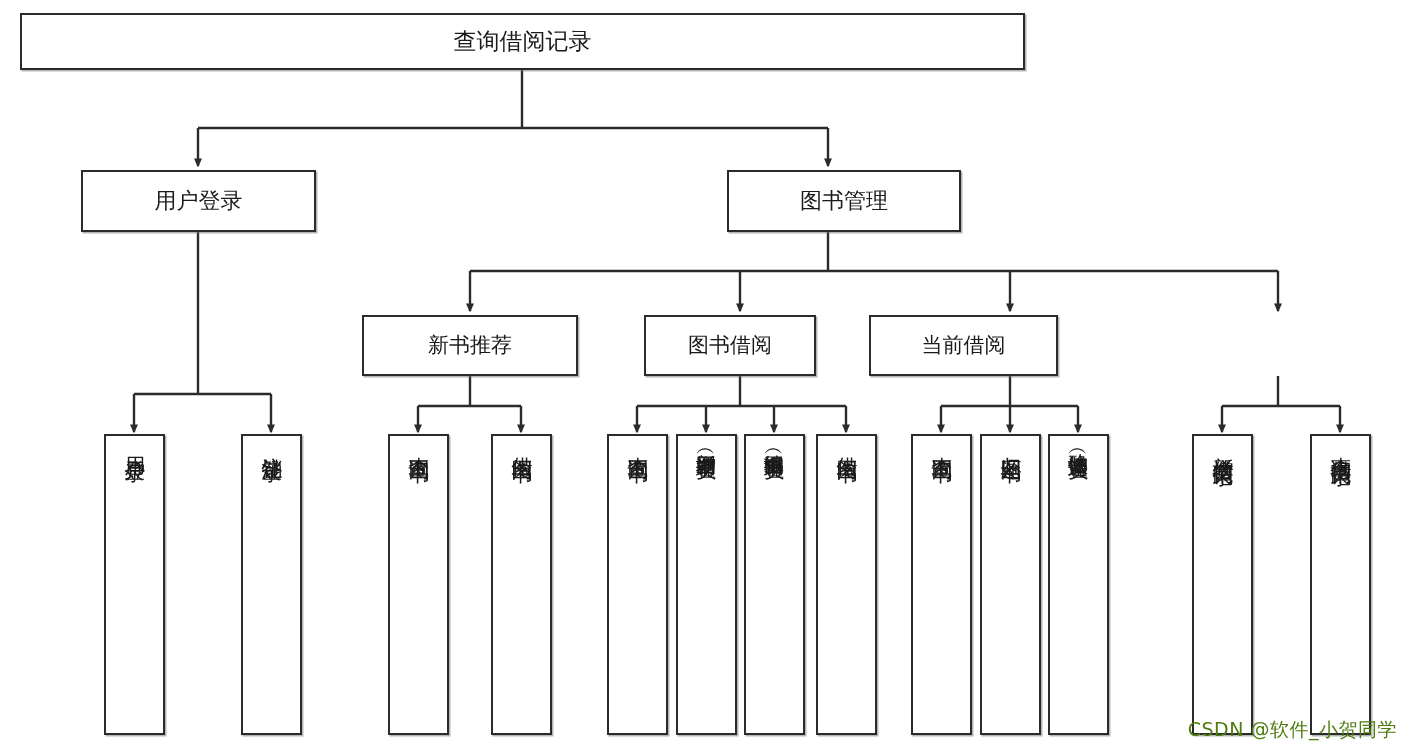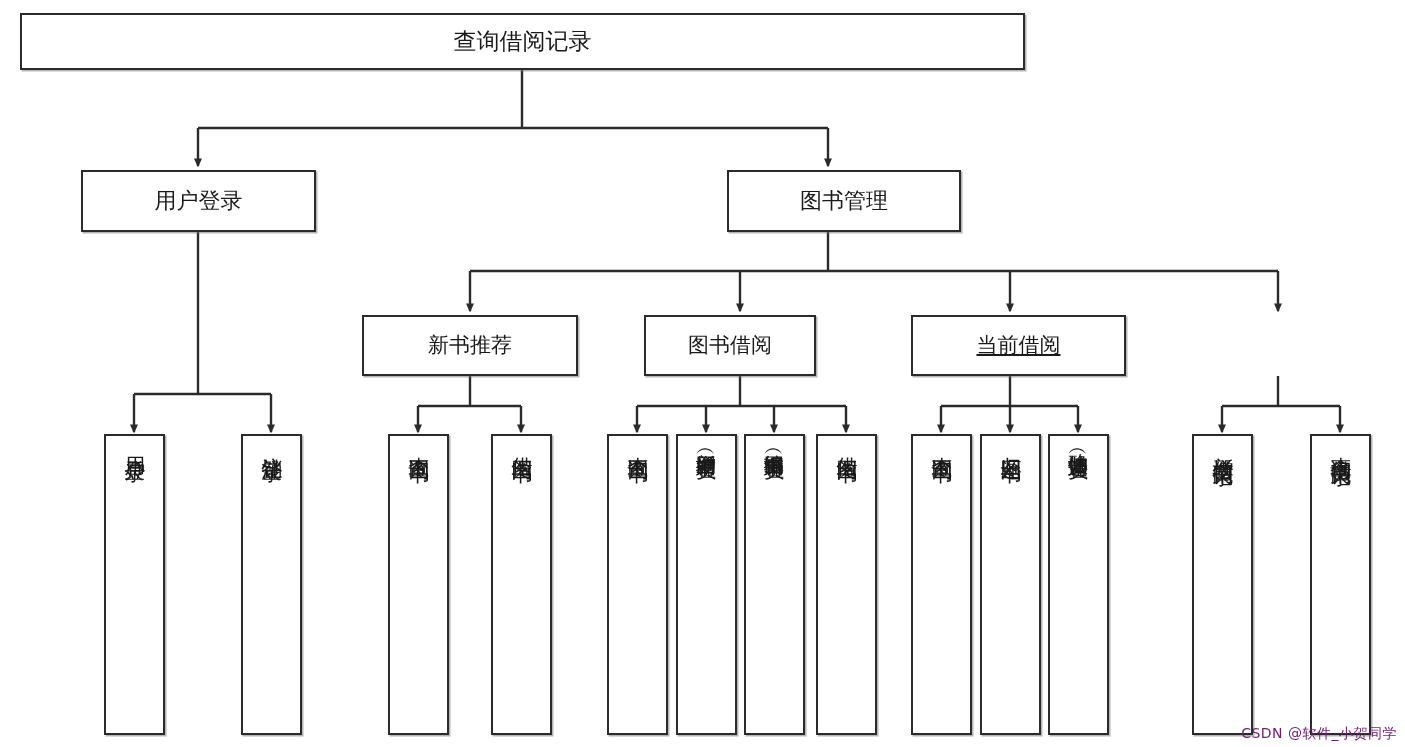--- a/index.html
+++ b/index.html
@@ -68,22 +68,22 @@
   .node.leaf.short .label { font-size: 21px; }
   
   .node.leaf.tall { padding-top: 2px; }
   .node.leaf.tall .label { font-size: 20px; letter-spacing: 1px; }
 
   
   #watermark {
     position: absolute;
     right: 8px;
     bottom: 4px;
-    font-size: 14px;
-    color: #701a75;
+    font-size: 19px;
+    color: #4d7c0f;
     letter-spacing: 0.5px;
     z-index: 3;
     white-space: nowrap;
     user-select: none;
   }
 </style>
 </head>
 <body>
 
 <div id="canvas">
@@ -153,21 +153,21 @@
   </div>
 
   <div class="node lvl3" style="left:362px; top:315px; width:216px; height:61px;">
     <span class="label">新书推荐</span>
   </div>
 
   <div class="node lvl3" style="left:633px; top:315px; width:172px; height:61px;margin-left:11px;">
     <span class="label">图书借阅</span>
   </div>
 
-  <div class="node lvl3" style="left:911px; top:315px; width:215px; height:61px;text-decoration:underline;">
+  <div class="node lvl3" style="left:869px; top:315px; width:189px; height:61px;">
     <span class="label">当前借阅</span>
   </div>
 
 
   <div class="node leaf short" style="left:104px; top:434px; width:61px; height:301px;">
     <span class="label">用户登录</span>
   </div>
   <div class="node leaf short" style="left:241px; top:434px; width:61px; height:301px;">
     <span class="label">注销登录</span>
   </div>

